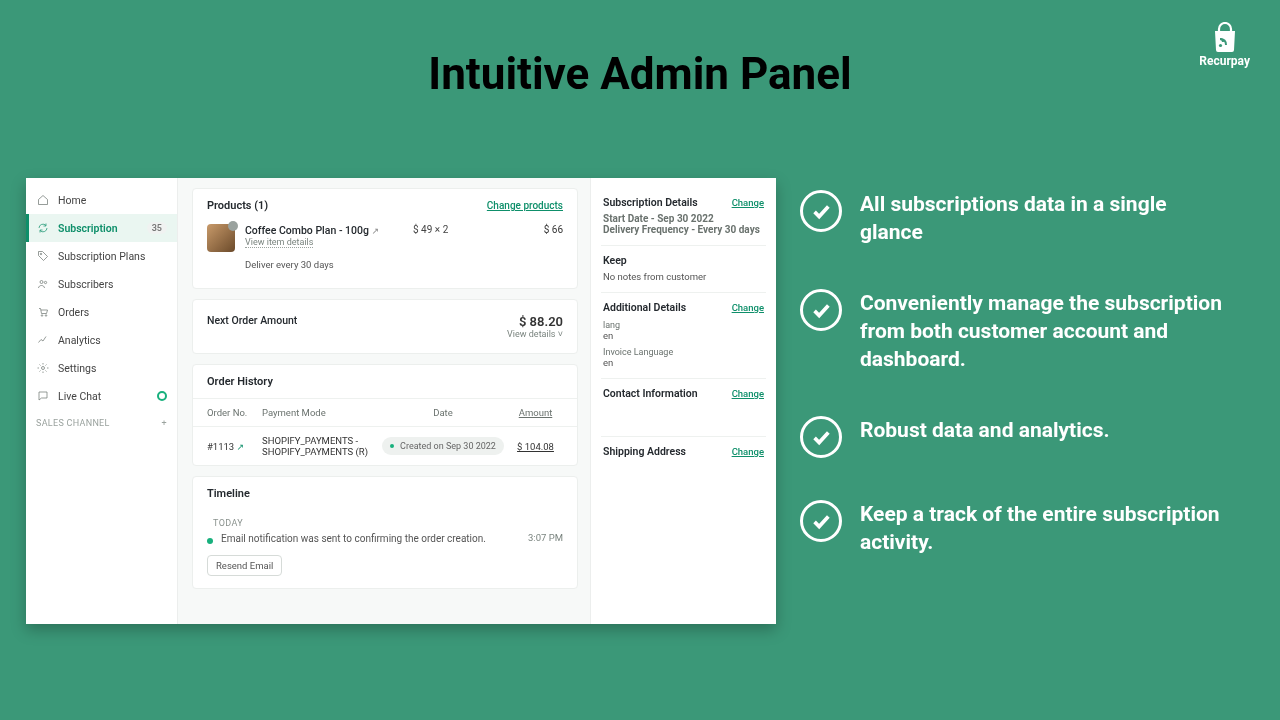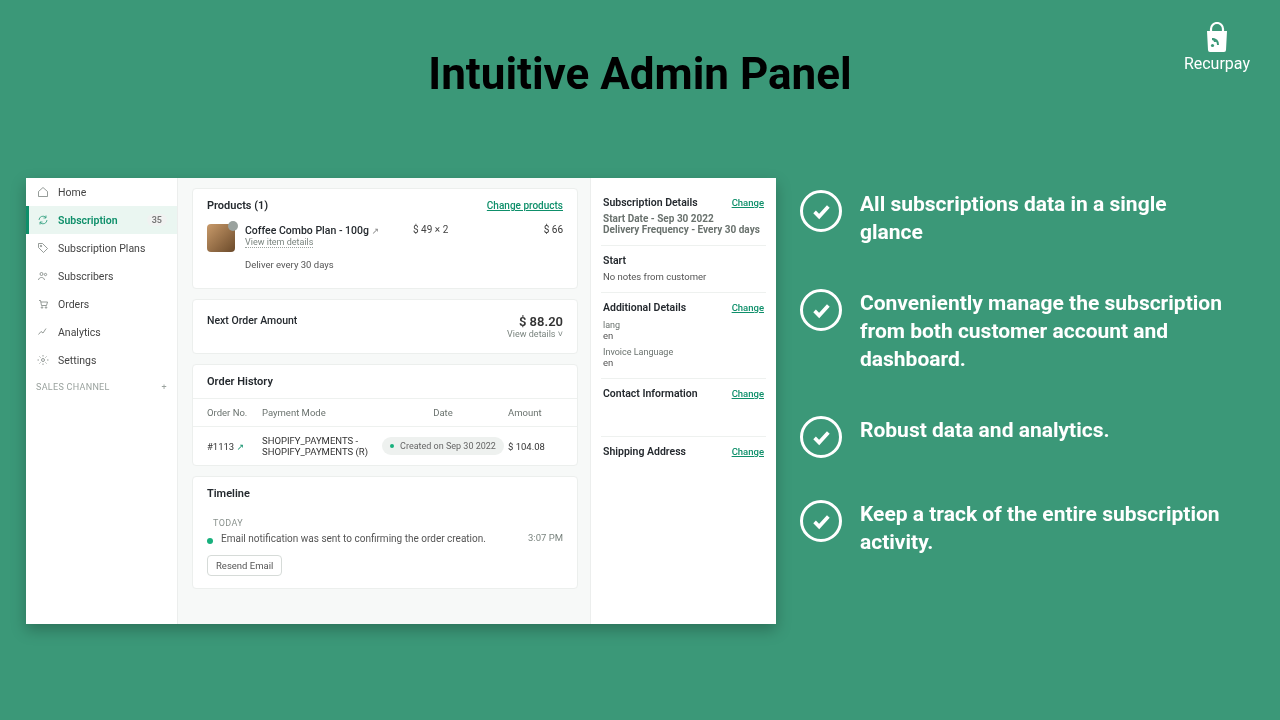--- a/index.html
+++ b/index.html
@@ -19,39 +19,40 @@
     font-size: 44px;
     font-weight: 700;
   }
   .brand-logo {
     position: absolute;
     top: 22px; right: 30px;
     text-align: center;
     color: #fff;
   }
   .brand-logo svg { display: block; margin: 0 auto 2px auto; }
-  .brand-logo .brand-text { font-size: 16px; font-weight: 400; }
+  .brand-logo .brand-text { font-size: 12px; font-weight: 700; }
 
   
   .panel {
     position: absolute;
     left: 26px; top: 178px;
     width: 750px; height: 446px;
     background: #f7f9f8;
     box-shadow: 0 6px 14px rgba(0,0,0,0.25);
     display: flex;
     font-size: 11px;
     color: #24292e;
     overflow: hidden;
   }
   .sidebar {
     width: 152px;
     background: #fff;
     border-right: 1px solid #eceeed;
     display: flex; flex-direction: column;
+    padding-top: 8px;
   }
   .side-item {
     display: flex; align-items: center;
     padding: 7px 10px;
     cursor: pointer;
     font-size: 10.5px; color: #444;
     position: relative;
   }
   .side-item .icon { width: 14px; height: 14px; margin-right: 8px; display: inline-flex; align-items:center; justify-content:center;}
   .side-item.active {
@@ -101,21 +102,21 @@
   .next-order .amount { font-size:13px; font-weight:600; color:#333; }
   .next-order .vd { font-size:9px; color:#7a847f; margin-top:0; cursor:pointer; }
 
   .table { width:100%; font-size:9.5px; }
   .th-row, .td-row { display:flex; align-items:center; padding:8px 14px; }
   .th-row { color:#6a726e; border-bottom:1px solid #eef1ef; border-top:1px solid #eef1ef;}
   .td-row { color:#333; }
   .col-orderno { width:55px; }
   .col-mode { flex:1; padding-right:6px;}
   .col-date { width:130px; display:flex; justify-content:center;}
-  .col-amt { width:55px; text-align:left; }
+  .col-amt { width:55px; text-align:center;text-decoration:underline; }
   .chip { background:#eef1ef; color:#666; font-size:9px; padding:4px 8px; border-radius:12px; display:inline-flex; align-items:center; gap:4px;}
   .chip::before { content:""; width:4px; height:4px; border-radius:50%; background:#18b07d; display:inline-block; margin-right:2px;}
   .ext-small { color:#0e8f6a; font-size:9px; }
 
   .timeline .tl-head { padding: 10px 14px; font-weight:600; font-size:11px; }
   .tl-body { padding: 4px 14px 12px 14px; font-size:10px; color:#555; }
   .tl-today { font-size:9px; color:#8b938f; letter-spacing:.4px; margin:4px 0 4px 6px;}
   .tl-item { display:flex; align-items:flex-start; gap:8px;}
   .tl-dot { width:6px; height:6px; border-radius:50%; background:#18b07d; margin-top:6px; flex:none;}
   .tl-text { flex:1; line-height:1.45;}
@@ -224,20 +225,29 @@
       <span>Analytics</span>
     </div>
     <div class="side-item">
       <span class="icon">
           <svg width="12" height="12" viewBox="0 0 24 24">
             <circle cx="12" cy="12" r="3"></circle>
             <path d="M12 2v3M12 19v3M4 12H1M23 12h-3M5 5l2 2M17 17l2 2M19 5l-2 2M7 17l-2 2"></path>
           </svg>
         </span>
       <span>Settings</span>
+    </div>
+    <div class="side-item">
+      <span class="icon">
+          <svg width="12" height="12" viewBox="0 0 24 24">
+            <path d="M4 4h16v12H9l-5 4z"></path>
+          </svg>
+        </span>
+      <span>Live Chat</span>
+      <span class="side-dot"></span>
     </div>
     <div class="side-section">
       <span>SALES CHANNEL</span>
       <span class="plus">+</span>
     </div>
   </div>
 
   <div class="main">
 
     <div class="card">
@@ -315,21 +325,21 @@
     <div class="dsec">
       <div class="dhead">
         <span>Subscription Details</span>
         <span class="link">Change</span>
       </div>
       <div class="dline">Start Date - Sep 30 2022</div>
       <div class="dline">Delivery Frequency - Every 30 days</div>
     </div>
     <div class="dsec">
       <div class="dhead">
-          <span>Start</span>
+          <span>Keep</span>
         </div>
       <div class="dval">No notes from customer</div>
     </div>
     <div class="dsec">
       <div class="dhead">
         <span>Additional Details</span>
         <span class="link">Change</span>
       </div>
       <div class="dlabel">lang</div>
       <div class="dval">en</div>

